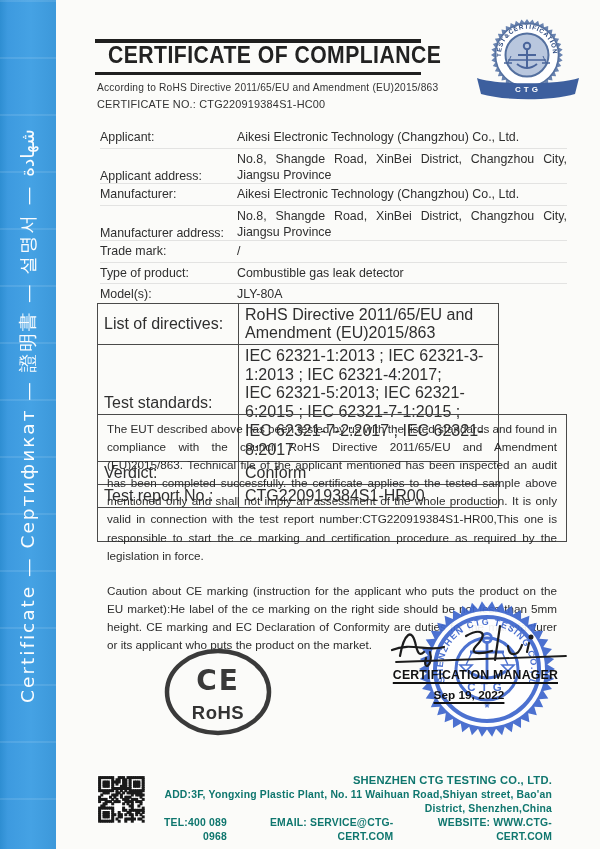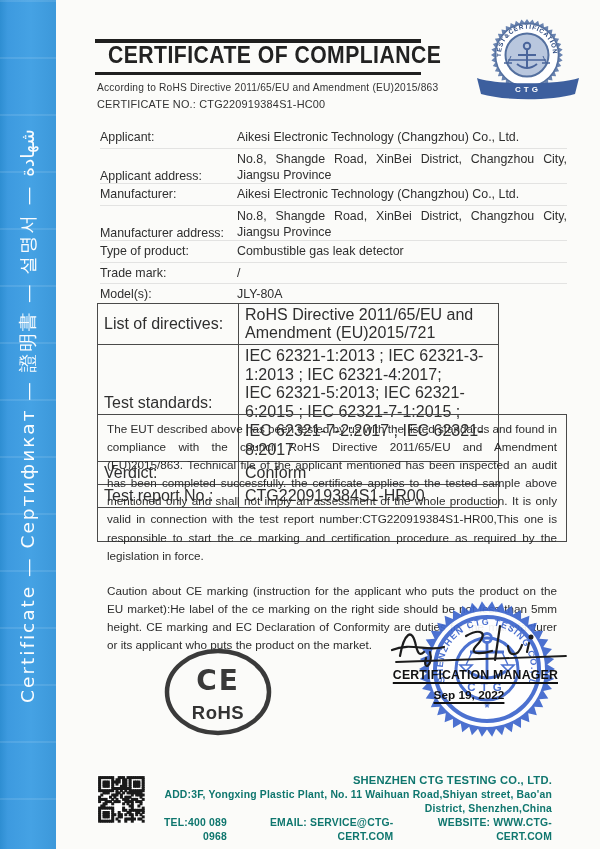--- a/index.html
+++ b/index.html
@@ -114,38 +114,38 @@
     </div>
     <div class="info-row">
       <div class="info-label">Manufacturer:</div>
       <div class="info-value">Aikesi Electronic Technology (Changzhou) Co., Ltd.</div>
     </div>
     <div class="info-row addr">
       <div class="info-label">Manufacturer address:</div>
       <div class="info-value">No.8, Shangde Road, XinBei District, Changzhou City, Jiangsu Province</div>
     </div>
     <div class="info-row">
+      <div class="info-label">Trade mark:</div>
+      <div class="info-value">/</div>
+    </div>
+    <div class="info-row">
       <div class="info-label">Type of product:</div>
       <div class="info-value">Combustible gas leak detector</div>
-    </div>
-    <div class="info-row">
-      <div class="info-label">Trade mark:</div>
-      <div class="info-value">/</div>
     </div>
     <div class="info-row last">
       <div class="info-label">Model(s):</div>
       <div class="info-value">JLY-80A</div>
     </div>
   </div>
 
   <table class="dir-table">
     <tbody>
         <tr>
       <td class="lbl">List of directives:</td>
-      <td>RoHS Directive 2011/65/EU and Amendment (EU)2015/721</td>
+      <td>RoHS Directive 2011/65/EU and Amendment (EU)2015/863</td>
     </tr>
     <tr>
       <td class="lbl">Test standards:</td>
       <td>
         <div class="std-line">IEC 62321-1:2013 ; IEC 62321-3-1:2013 ; IEC 62321-4:2017;</div>
         <div class="std-line">IEC 62321-5:2013; IEC 62321-6:2015 ; IEC 62321-7-1:2015 ;</div>
         <div class="std-line">IEC 62321-7-2:2017 ; IEC 62321-8:2017</div>
       </td>
     </tr>
     <tr>

